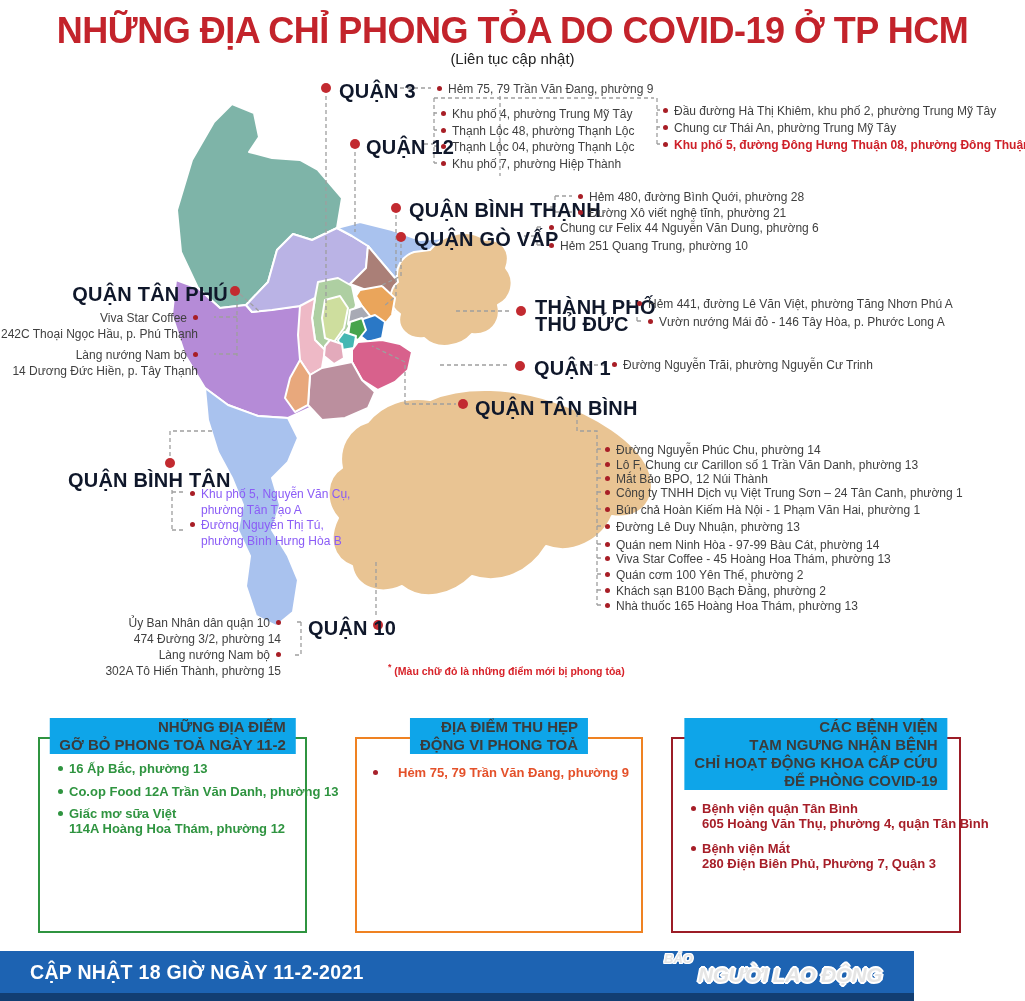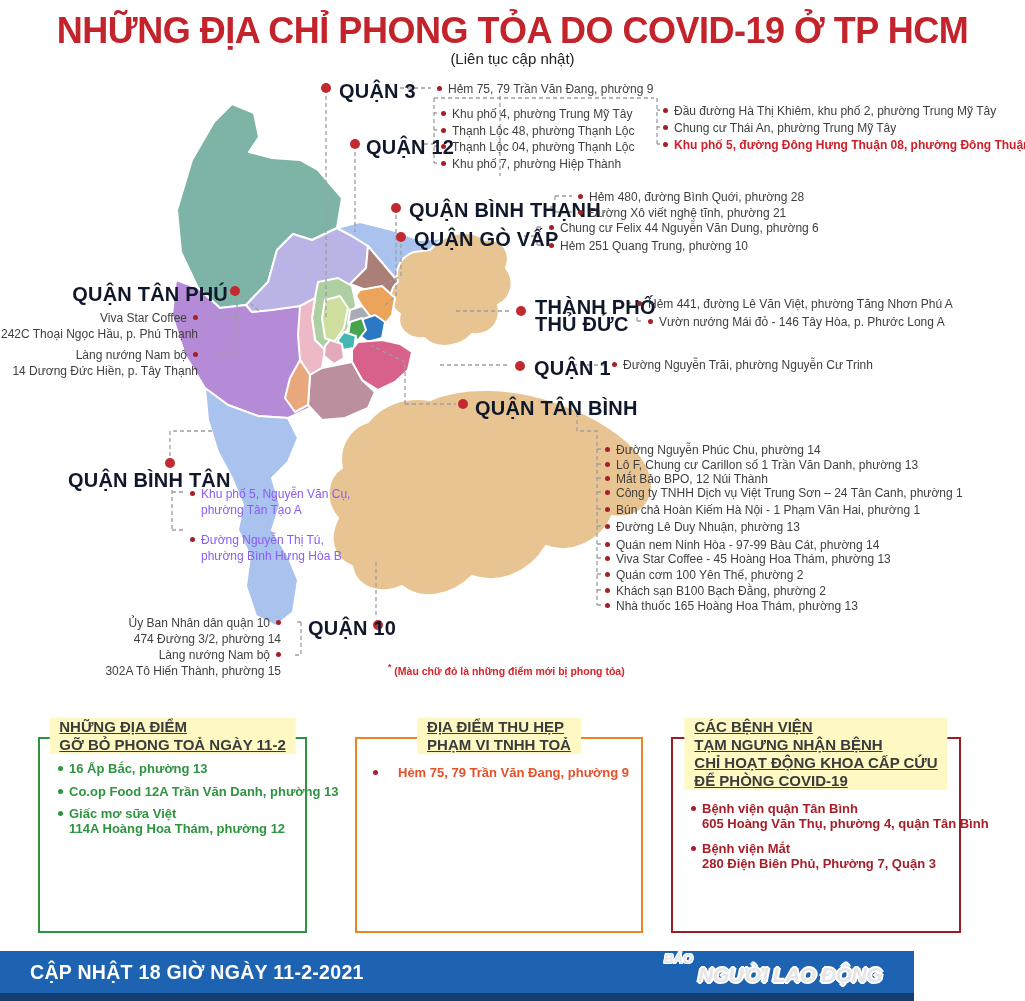--- a/index.html
+++ b/index.html
@@ -19,23 +19,23 @@
   .addr-red{color:#ce2029;font-weight:700;}
   .pair{position:absolute;font-size:12px;color:#8b5cf6;white-space:nowrap;line-height:16px;}
   .pair .l1::before{content:"";display:inline-block;width:5px;height:5px;border-radius:50%;
                 background:#a81e26;margin-right:6px;vertical-align:2px;}
   .pair .l2{padding-left:11px;}
   .pair-r{position:absolute;font-size:12px;color:#3f3f3f;white-space:nowrap;line-height:16px;text-align:right;}
   .pair-r .l1::after{content:"";display:inline-block;width:5px;height:5px;border-radius:50%;
                 background:#a81e26;margin-left:6px;vertical-align:2px;}
   .note{position:absolute;left:388px;top:662px;font-size:10.5px;font-weight:700;color:#d8232a;}
   .box{position:absolute;border:2px solid;}
-  .box-title{position:absolute;left:50%;top:-21px;transform:translateX(-50%);background:#fef9c3;
-             padding:0 10px;text-align:left;font-weight:800;font-size:15px;line-height:18px;
-             color:#3b3b3b;white-space:nowrap;text-decoration:underline;}
+  .box-title{position:absolute;left:50%;top:-21px;transform:translateX(-50%);background:#0ea5e9;
+             padding:0 10px;text-align:right;font-weight:800;font-size:15px;line-height:18px;
+             color:#3b3b3b;white-space:nowrap;}
   .box-item{position:absolute;font-weight:700;font-size:13px;line-height:15px;white-space:nowrap;}
   .box-item .l2{padding-left:11px;}
   .g-item{color:#2f9440;}
   .g-item .l1::before{content:"";display:inline-block;width:5px;height:5px;border-radius:50%;
                 background:#2f9440;margin-right:6px;vertical-align:2px;}
   .o-item{color:#e4512a;}
   .o-item .l1::before{content:"";display:inline-block;width:5px;height:5px;border-radius:50%;
                 background:#a7212b;margin-right:20px;vertical-align:2px;}
   .r-item{color:#a61e28;}
   .r-item .l1::before{content:"";display:inline-block;width:5px;height:5px;border-radius:50%;
@@ -155,21 +155,21 @@
   </div>
   <div class="pair-r" style="right:827px;top:347px">
     <div class="l1">Làng nướng Nam bộ</div>
     <div class="l2">14 Dương Đức Hiền, p. Tây Thạnh</div>
   </div>
 
   <div class="pair" style="left:190px;top:486px">
     <div class="l1">Khu phố 5, Nguyễn Văn Cụ,</div>
     <div class="l2">phường Tân Tạo A</div>
   </div>
-  <div class="pair" style="left:190px;top:532px">
+  <div class="pair" style="left:190px;top:517px">
     <div class="l1">Đường Nguyễn Thị Tú,</div>
     <div class="l2">phường Bình Hưng Hòa B</div>
   </div>
 
   <div class="pair-r" style="right:744px;top:615px">
     <div class="l1">Ủy Ban Nhân dân quận 10</div>
     <div class="l2">474 Đường 3/2, phường 14</div>
   </div>
   <div class="pair-r" style="right:744px;top:647px">
     <div class="l1">Làng nướng Nam bộ</div>
@@ -194,21 +194,21 @@
     </div>
     <div class="box-item g-item" style="left:18px;top:67px">
       <div class="l1">Giấc mơ sữa Việt</div>
       <div class="l2">114A Hoàng Hoa Thám, phường 12</div>
     </div>
   </div>
 
   <div class="box" style="left:355px;top:737px;width:284px;height:192px;border-color:#ef8222">
     <div class="box-title">
       <div>ĐỊA ĐIỂM THU HẸP</div>
-      <div>PHẠM VI TNHH TOẢ</div>
+      <div>ĐỘNG VI PHONG TOẢ</div>
     </div>
     <div class="box-item o-item" style="left:16px;top:26px">
       <div class="l1">Hẻm 75, 79 Trần Văn Đang, phường 9</div>
     </div>
   </div>
 
   <div class="box" style="left:671px;top:737px;width:286px;height:192px;border-color:#9c1c26">
     <div class="box-title">
       <div>CÁC BỆNH VIỆN</div>
       <div>TẠM NGƯNG NHẬN BỆNH</div>

